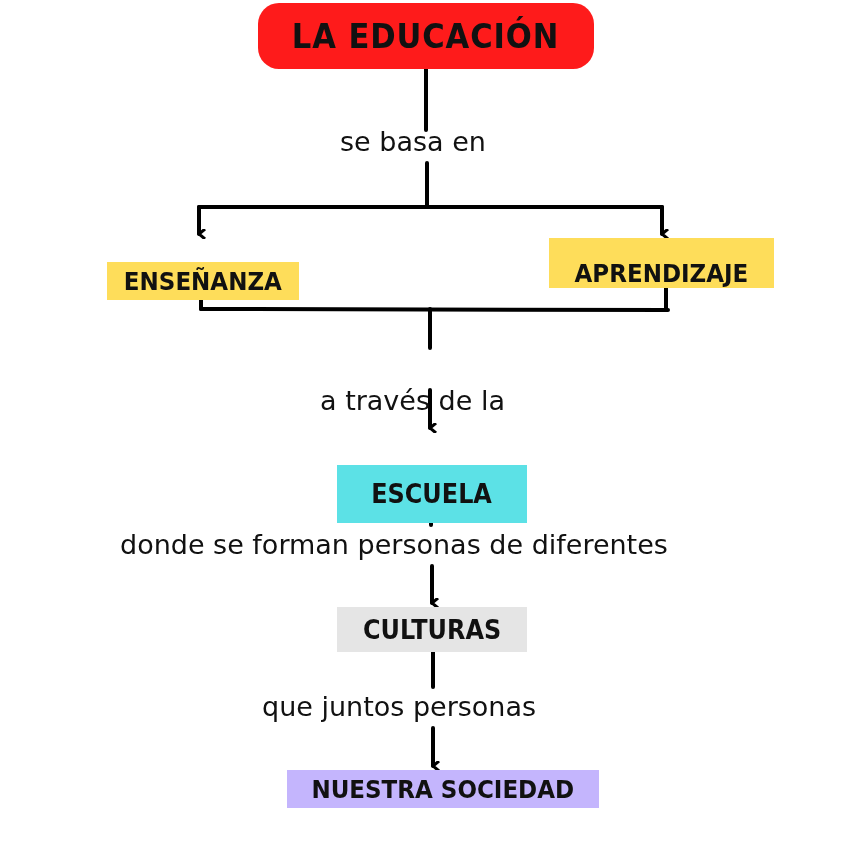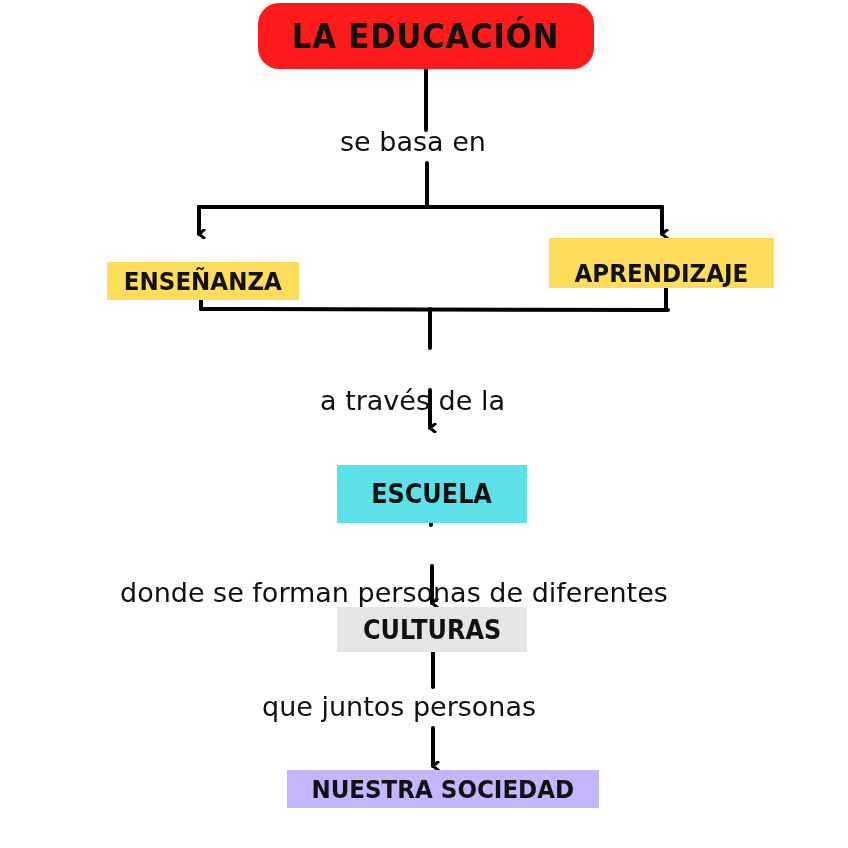--- a/index.html
+++ b/index.html
@@ -66,21 +66,21 @@
 <div class="node" id="aprendizaje">
   <span>APRENDIZAJE</span>
 </div>
 
 <div class="label" style="left:320px; top:353px; width:220px;margin-top:32px;">a través de la</div>
 
 <div class="node" id="escuela">
   <span>ESCUELA</span>
 </div>
 
-<div class="label" style="left:120px; top:529px; width:624px;margin-top:48px;">donde se forman personas de diferentes</div>
+<div class="label" style="left:120px; top:529px; width:624px;">donde se forman personas de diferentes</div>
 
 <div class="node" id="culturas">
   <span>CULTURAS</span>
 </div>
 
 <div class="label" style="left:262px; top:691px; width:346px;">que juntos personas</div>
 
 <div class="node" id="sociedad">
   <span>NUESTRA SOCIEDAD</span>
 </div>

